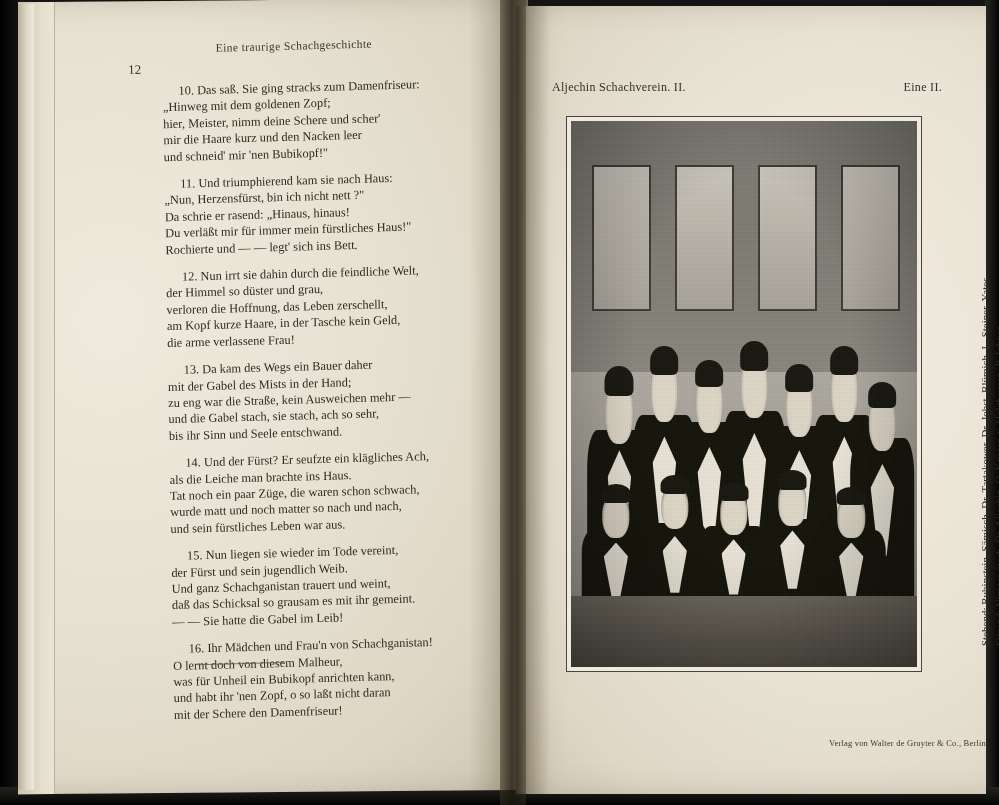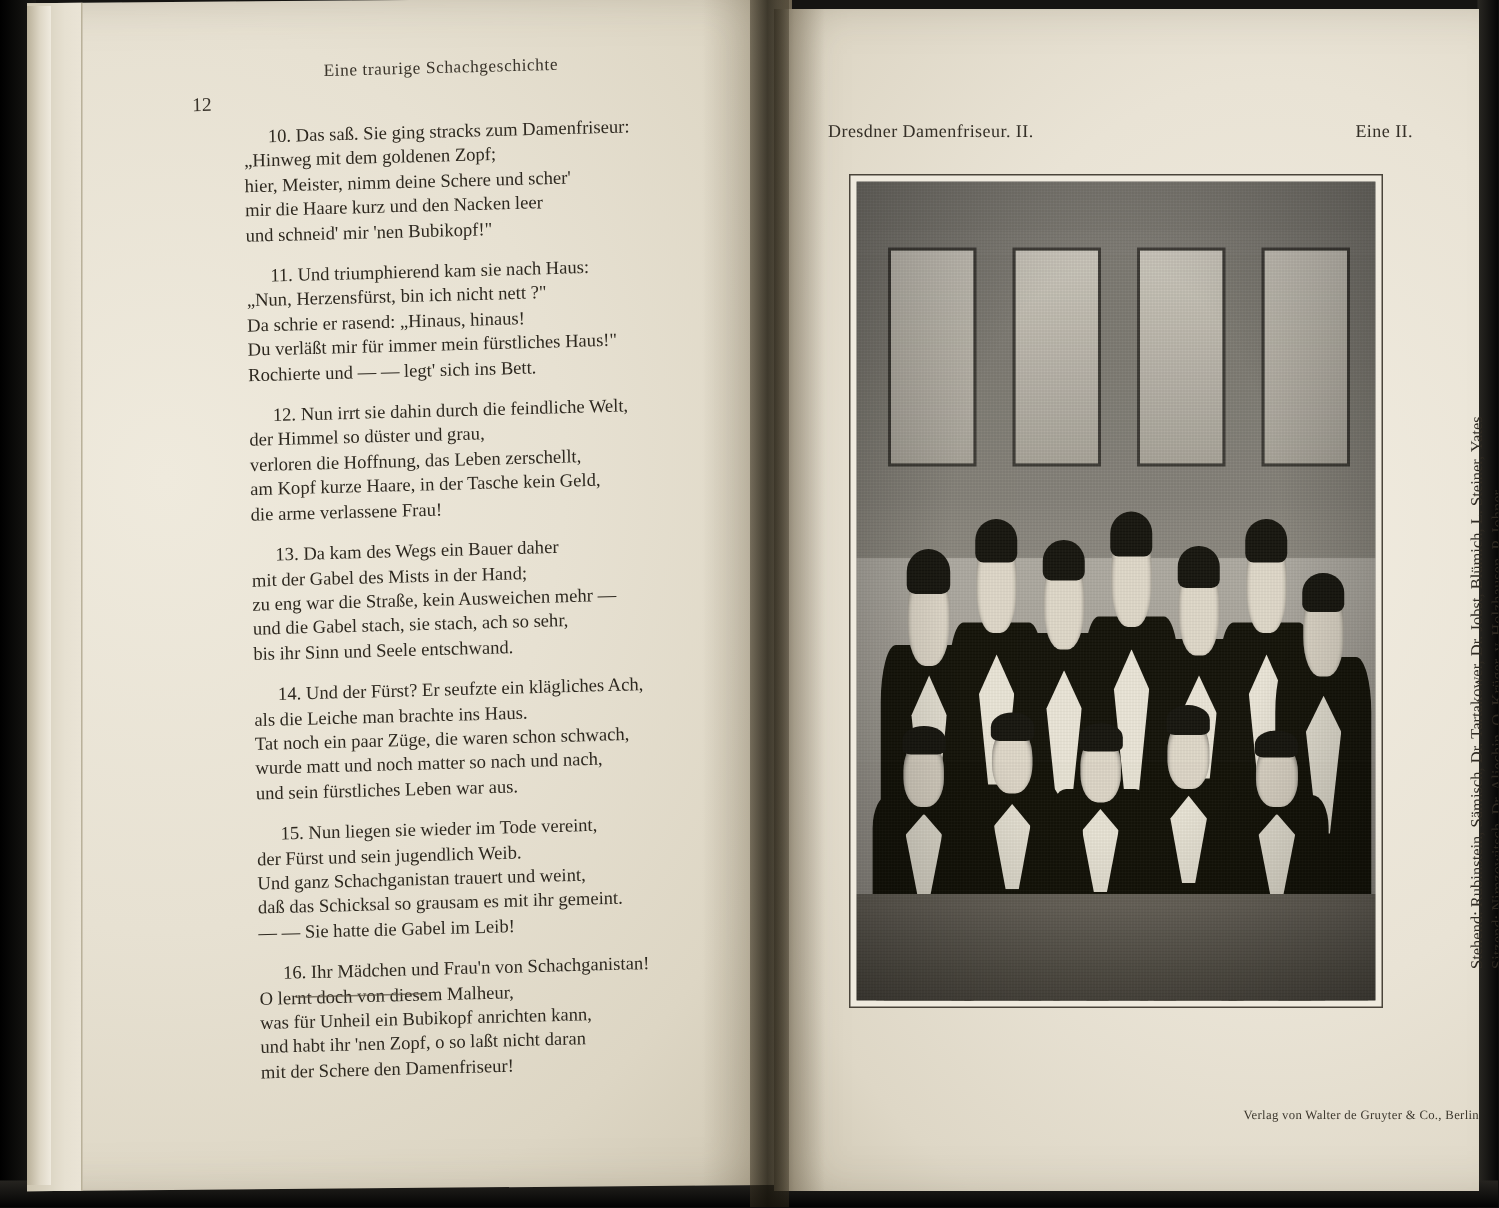--- a/index.html
+++ b/index.html
@@ -382,21 +382,21 @@
     </div>
     <div class="inner-shadow"></div>
   </div>
 
   <div class="fore-edge"></div>
 
   <div class="page-right">
     <div class="gutter-shadow"></div>
     <div class="rp-content">
 
-      <div class="rp-head-left">Dresdner Damenfriseur. II.</div>
+      <div class="rp-head-left">Aljechin Schachverein. II.</div>
       <div class="rp-head-right">Eine II.</div>
 
       <div class="plate-frame">
         <div class="plate-photo">
           <div class="ph-sky"></div>
           <div class="ph-wall"></div>
 
           <div class="ph-window" style="left:6%;  top:8%;  width:16%; height:26%;"></div>
           <div class="ph-window" style="left:30%; top:8%;  width:16%; height:26%;"></div>
           <div class="ph-window" style="left:54%; top:8%;  width:16%; height:26%;"></div>

